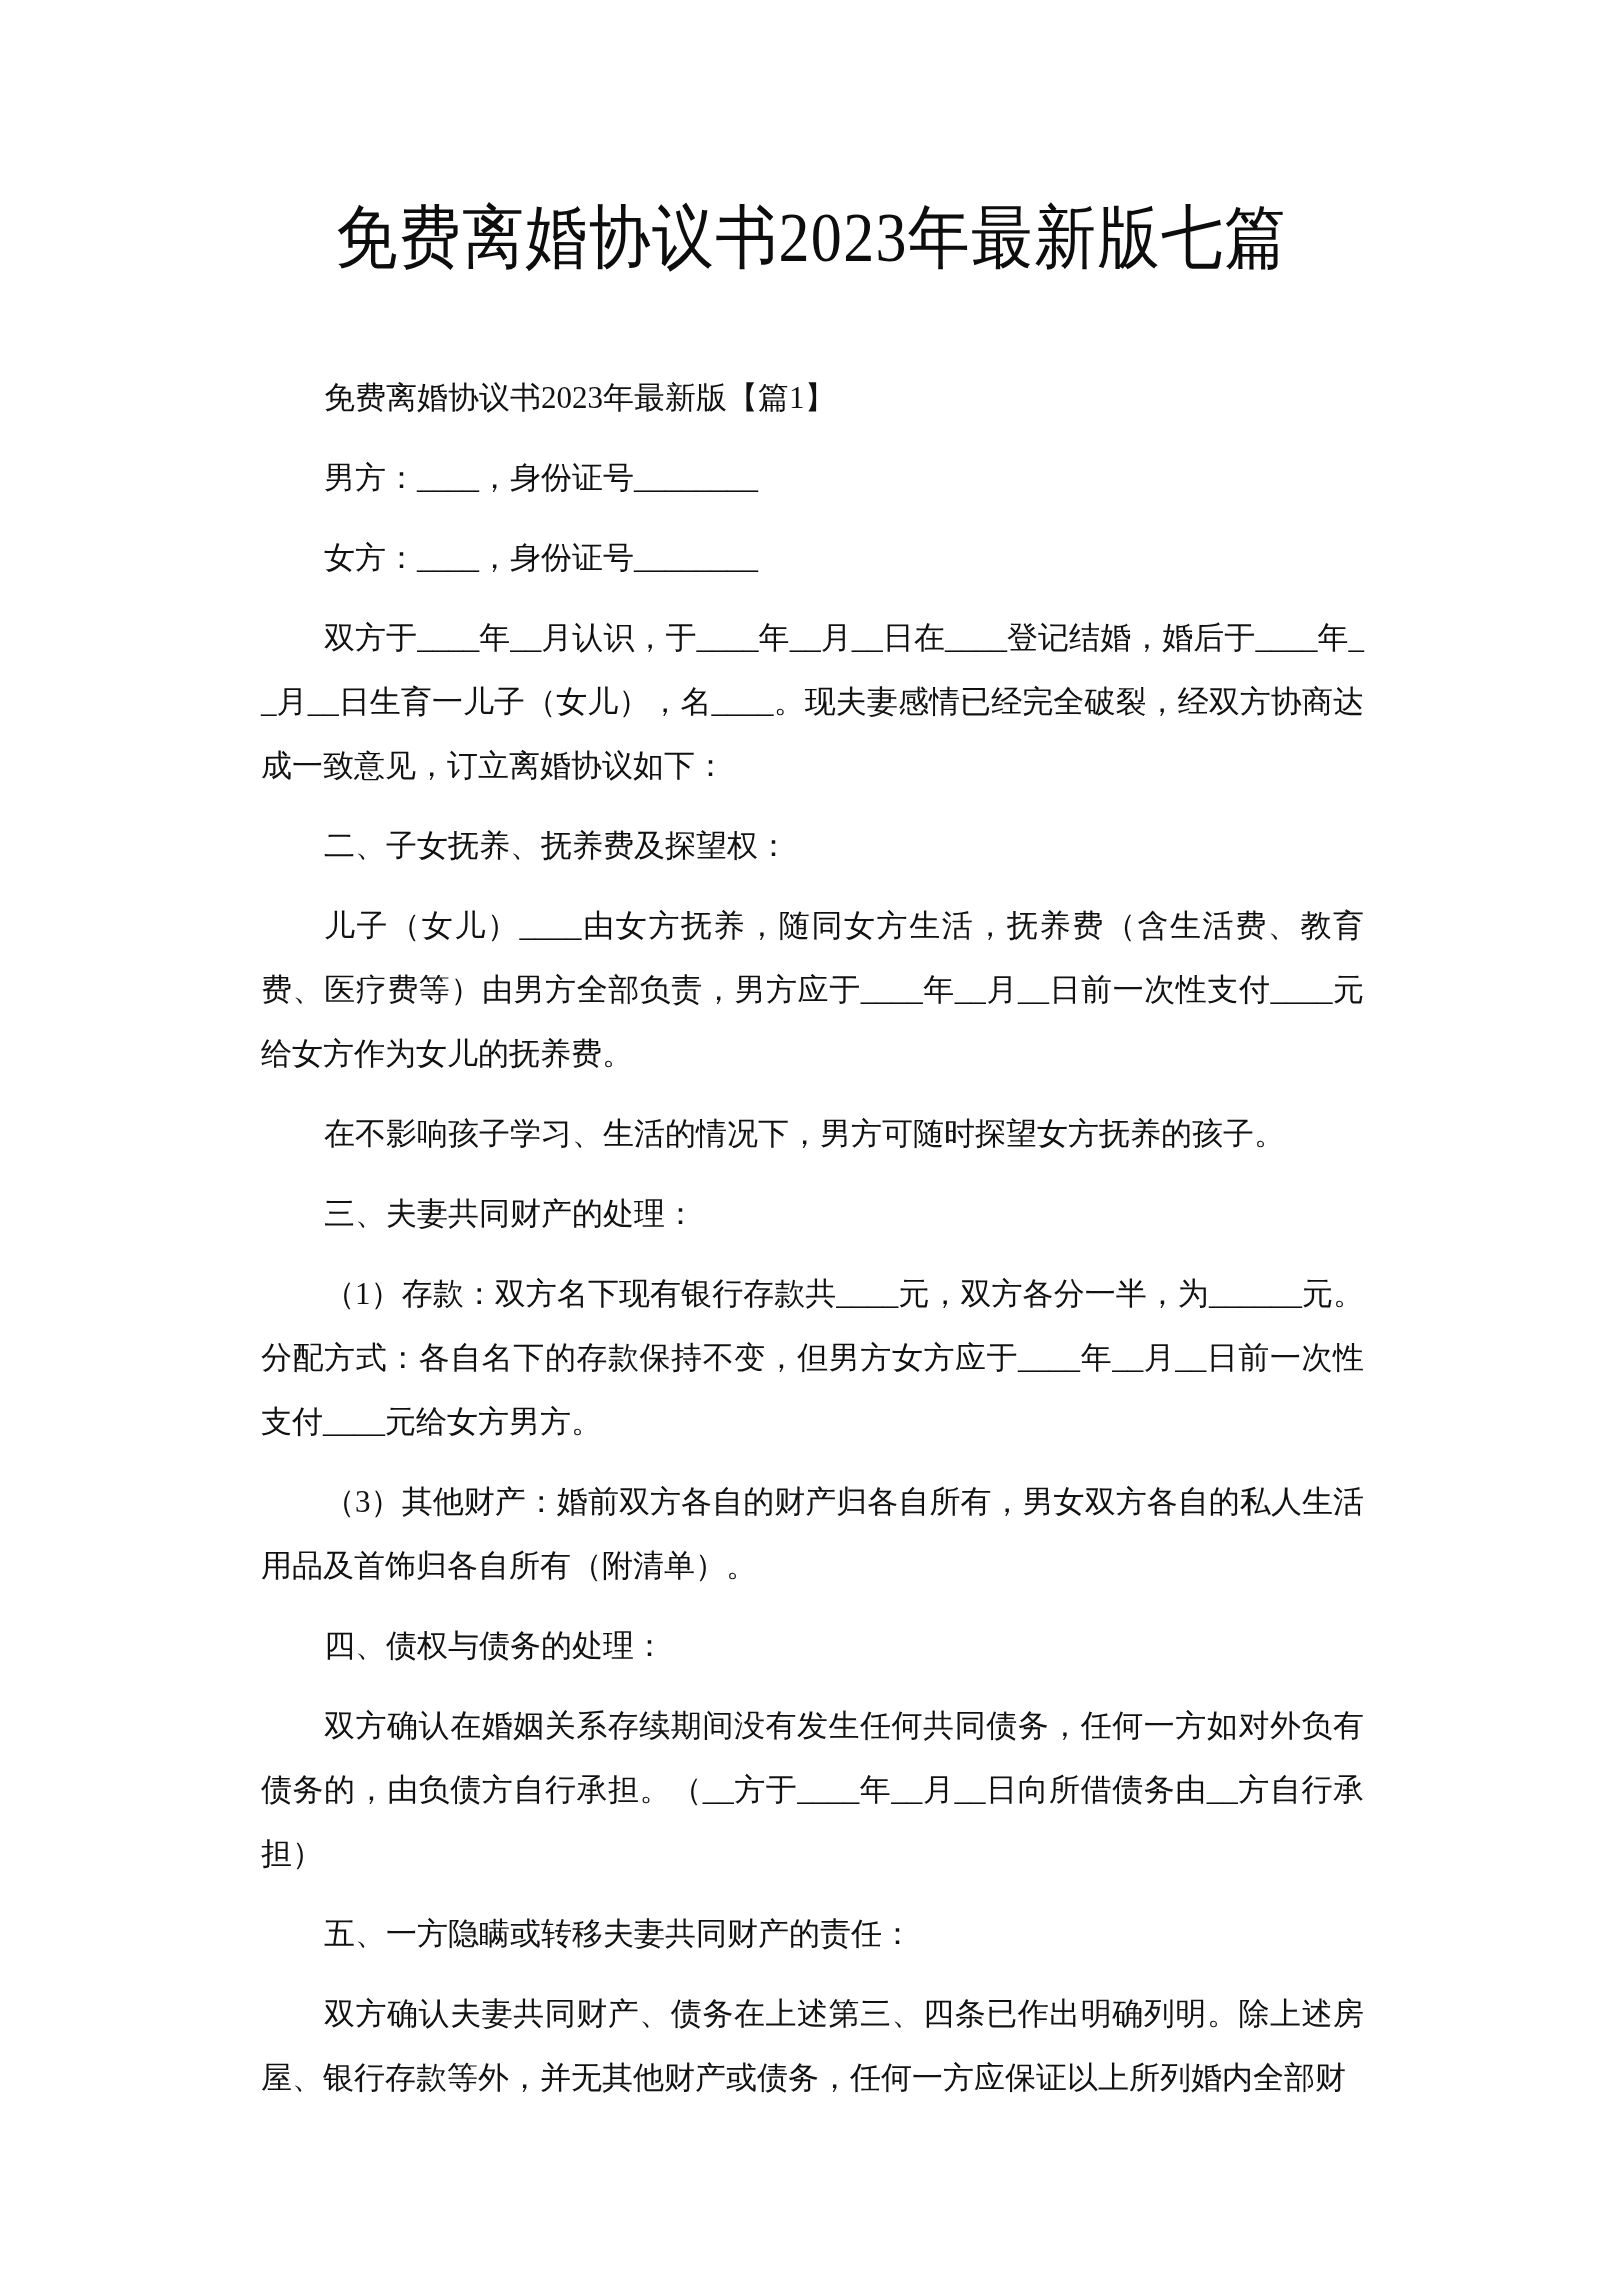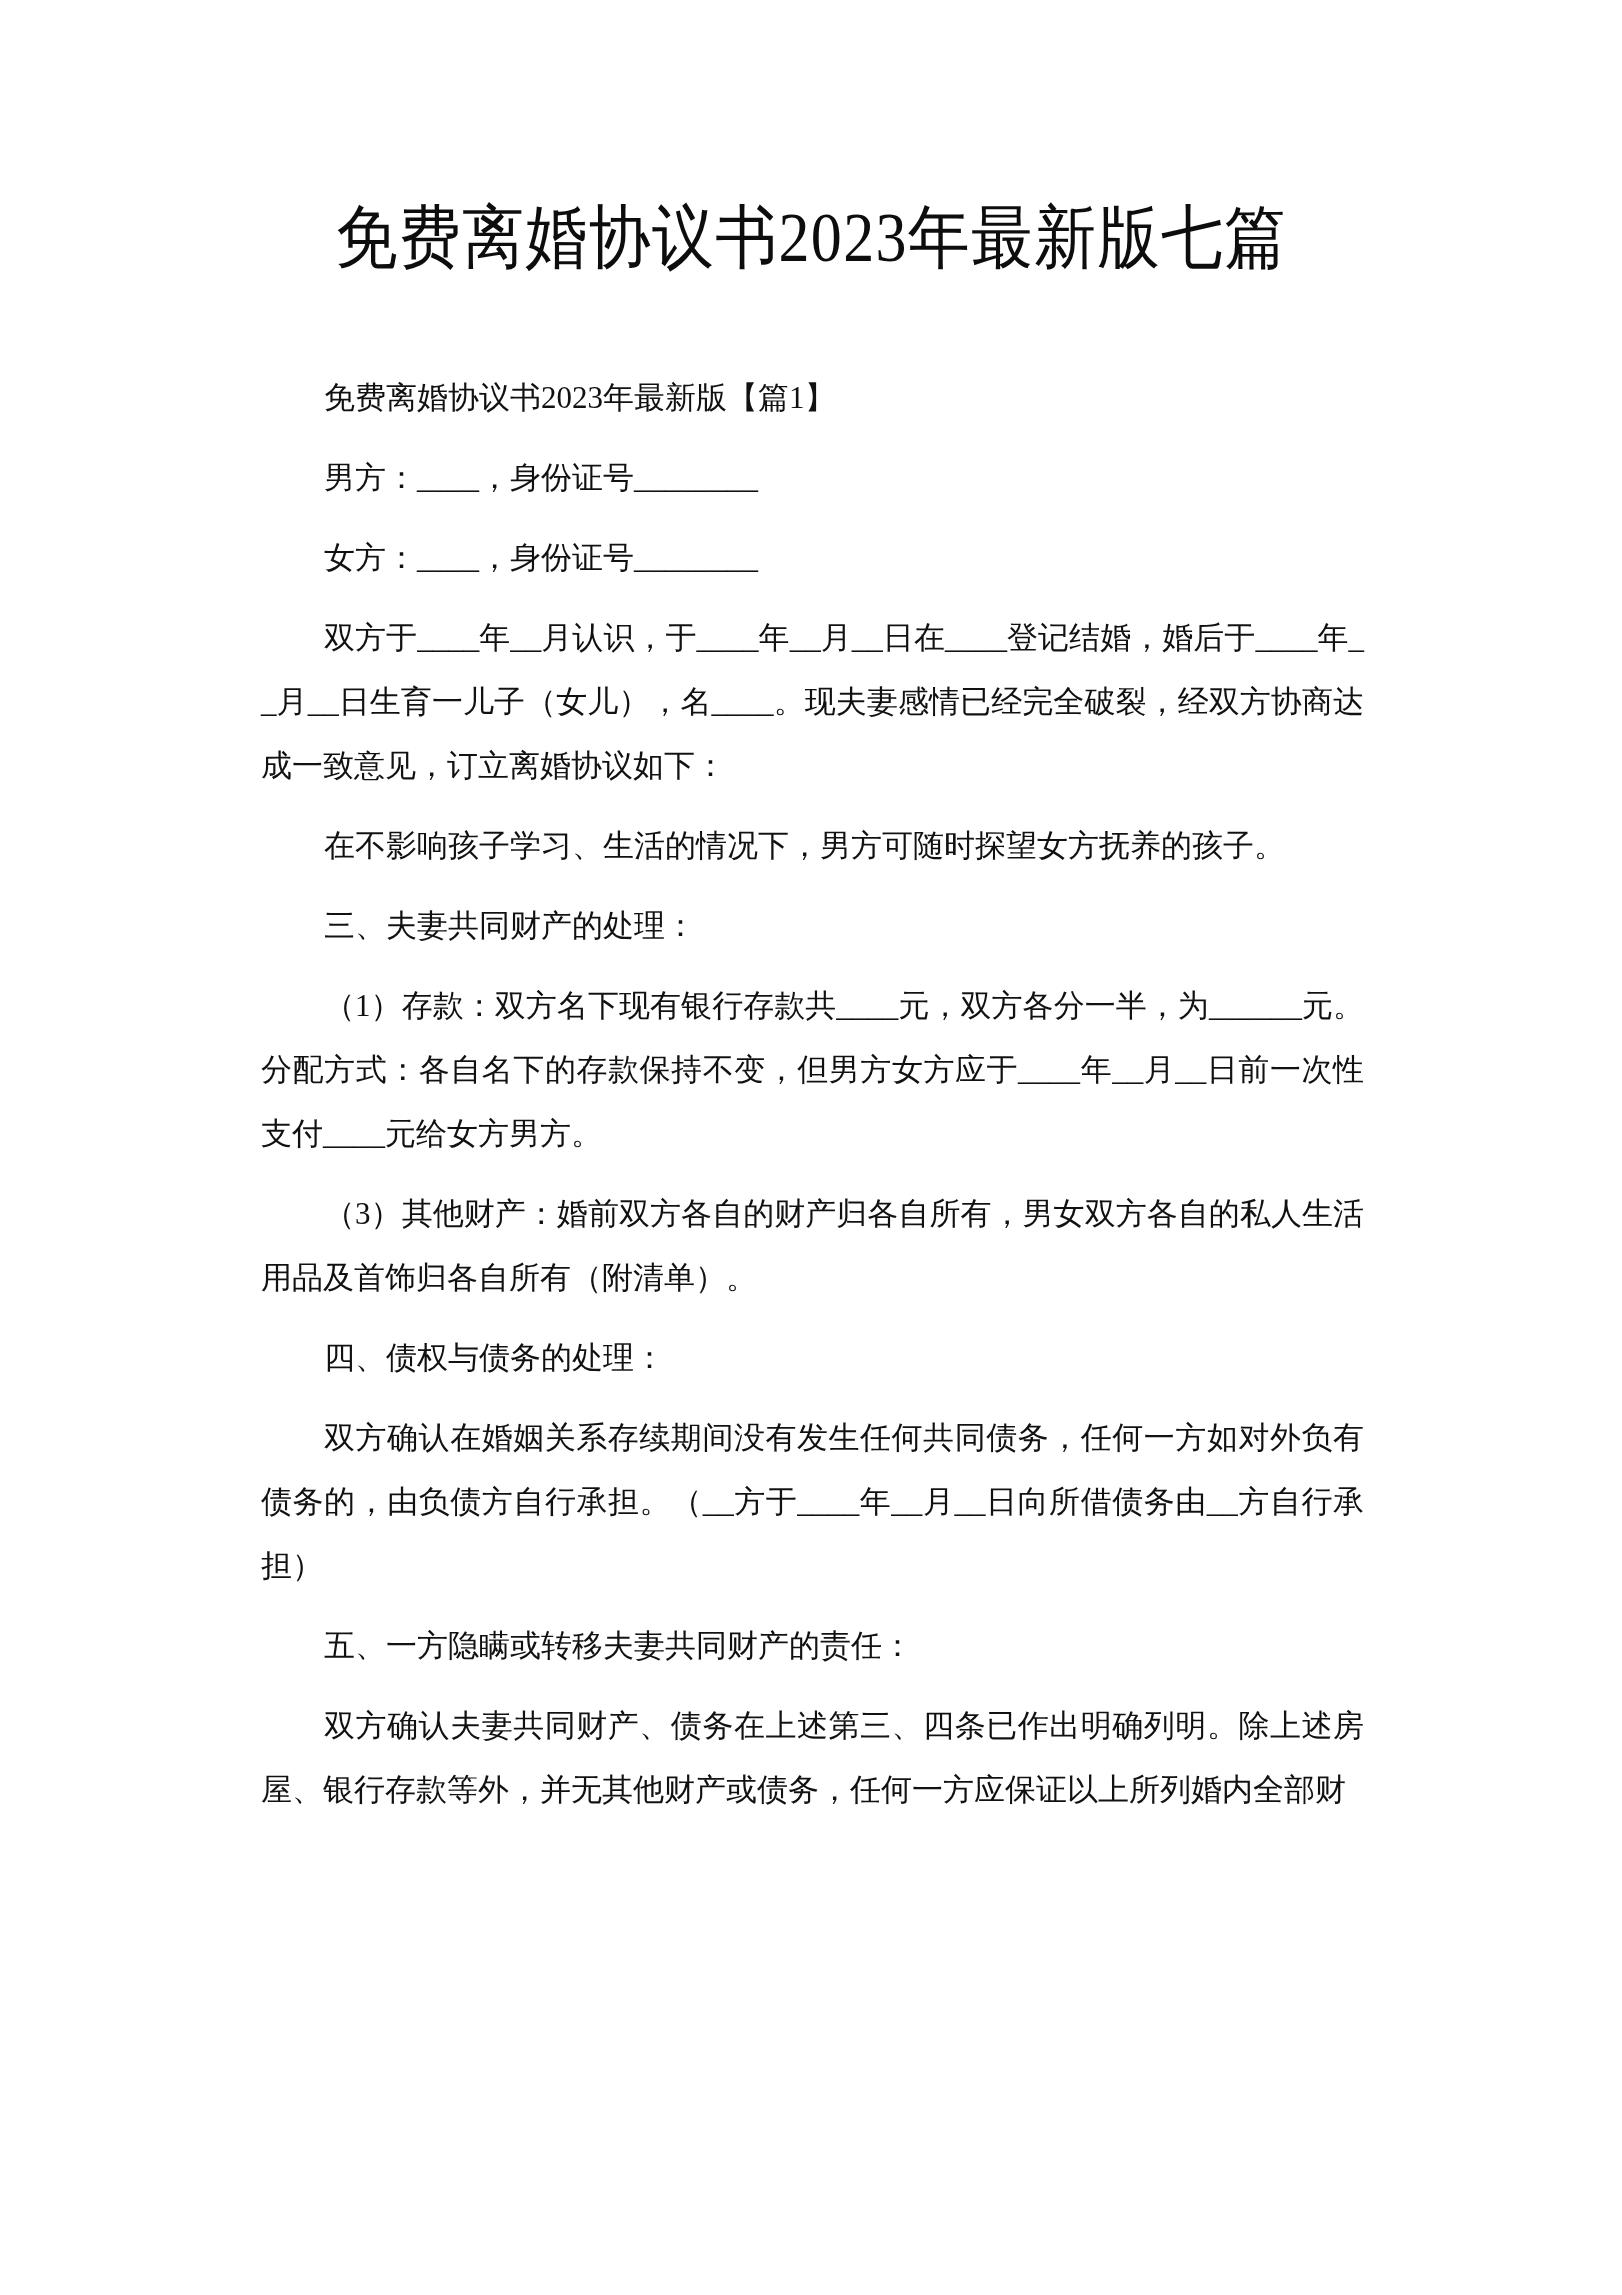--- a/index.html
+++ b/index.html
@@ -59,20 +59,22 @@
 <body>
 
 <div class="page">
   <div class="title">免费离婚协议书2023年最新版七篇</div>
 
   <div class="body">
     <p class="para">免费离婚协议书2023年最新版【篇1】</p>
     <p class="para">男方：____，身份证号________</p>
     <p class="para">女方：____，身份证号________</p>
     <p class="para">双方于____年__月认识，于____年__月__日在____登记结婚，婚后于____年__月__日生育一儿子（女儿），名____。现夫妻感情已经完全破裂，经双方协商达成一致意见，订立离婚协议如下：</p>
+    <p class="para">二、子女抚养、抚养费及探望权：</p>
+    <p class="para">儿子（女儿）____由女方抚养，随同女方生活，抚养费（含生活费、教育费、医疗费等）由男方全部负责，男方应于____年__月__日前一次性支付____元给女方作为女儿的抚养费。</p>
     <p class="para">在不影响孩子学习、生活的情况下，男方可随时探望女方抚养的孩子。</p>
     <p class="para">三、夫妻共同财产的处理：</p>
     <p class="para sub">（1）存款：双方名下现有银行存款共____元，双方各分一半，为______元。分配方式：各自名下的存款保持不变，但男方女方应于____年__月__日前一次性支付____元给女方男方。</p>
     <p class="para sub">（3）其他财产：婚前双方各自的财产归各自所有，男女双方各自的私人生活用品及首饰归各自所有（附清单）。</p>
     <p class="para">四、债权与债务的处理：</p>
     <p class="para">双方确认在婚姻关系存续期间没有发生任何共同债务，任何一方如对外负有债务的，由负债方自行承担。（__方于____年__月__日向所借债务由__方自行承担）</p>
     <p class="para">五、一方隐瞒或转移夫妻共同财产的责任：</p>
     <p class="para">双方确认夫妻共同财产、债务在上述第三、四条已作出明确列明。除上述房屋、银行存款等外，并无其他财产或债务，任何一方应保证以上所列婚内全部财</p>
   </div>
 </div>

